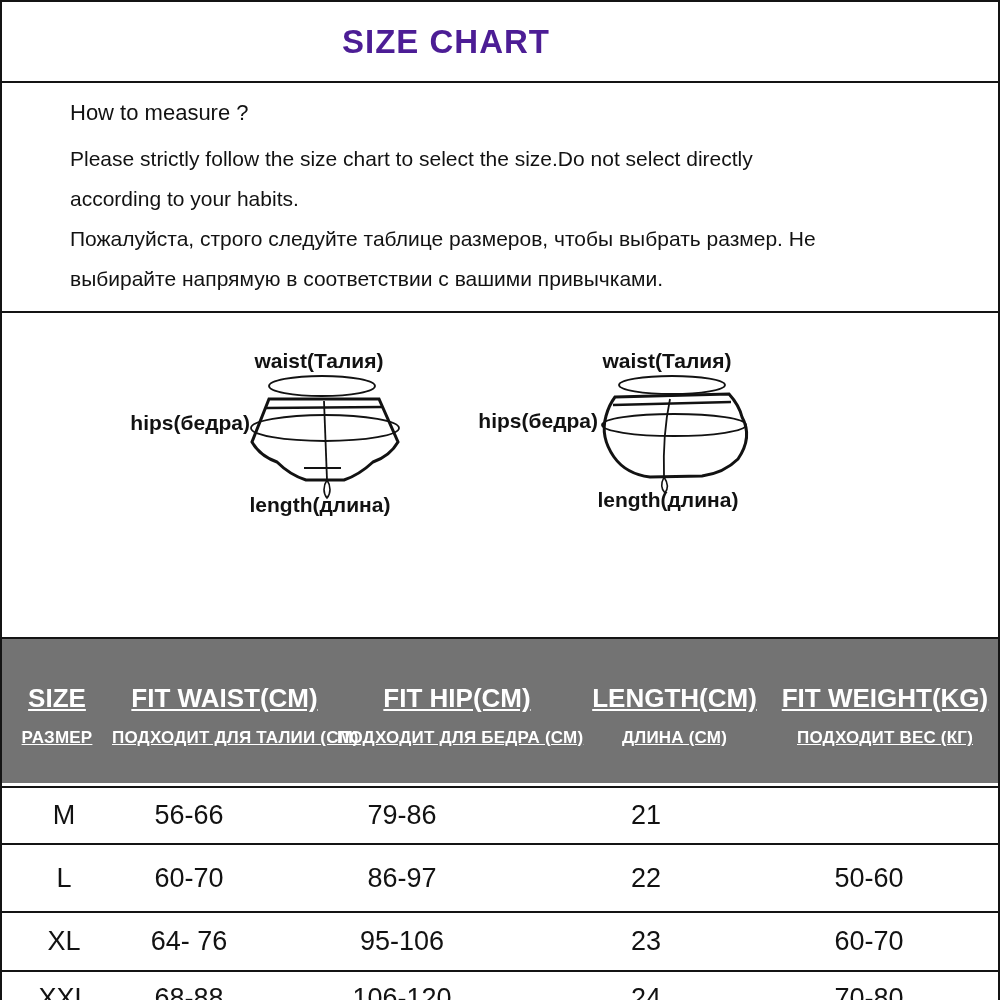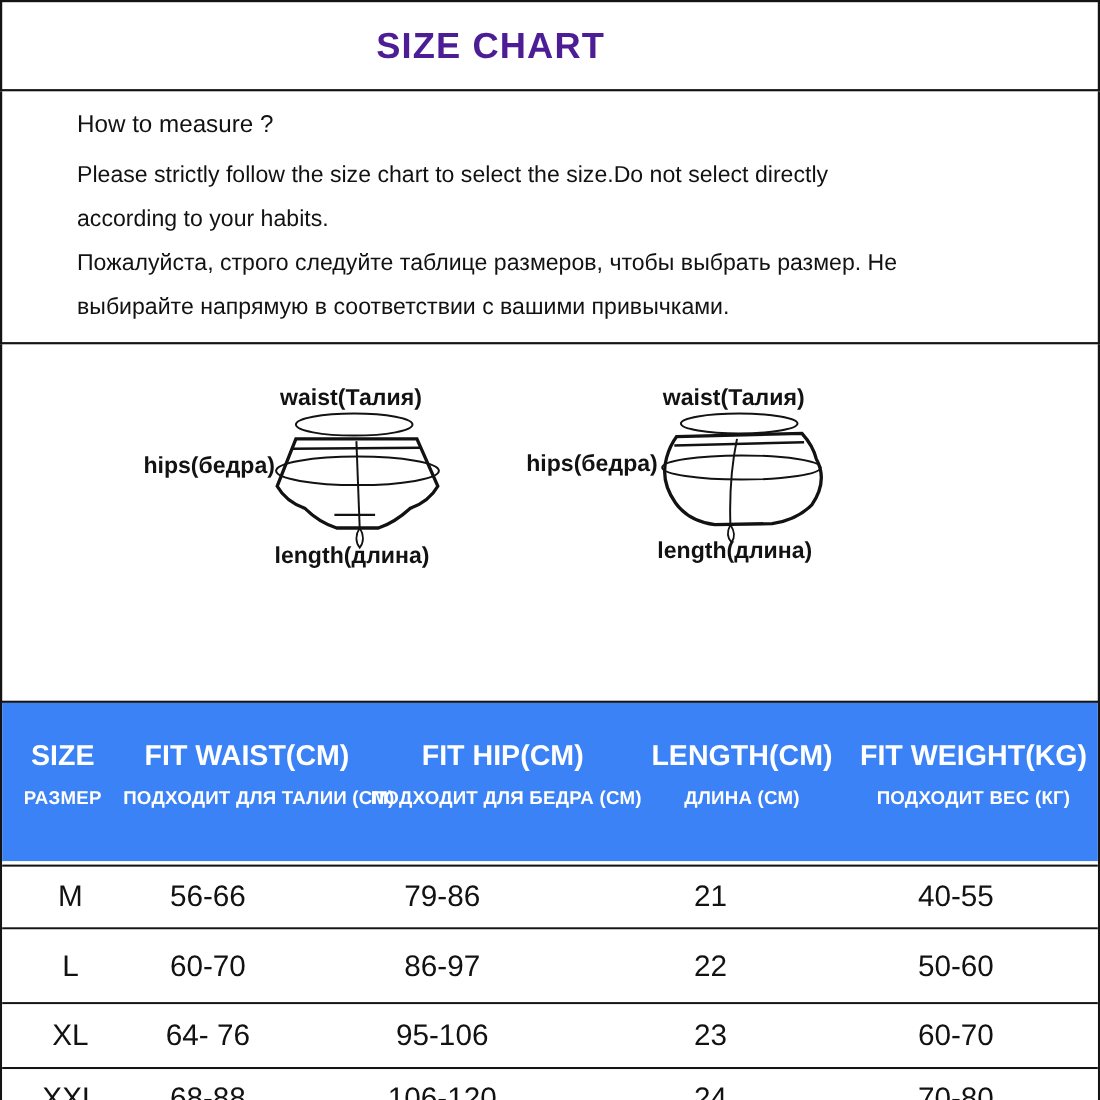--- a/index.html
+++ b/index.html
@@ -32,22 +32,23 @@
     height:326px; border:2px solid #141414; border-top:none;
     overflow:hidden;
   }
   .box-diagrams svg { display:block; }
   .diag-label { font-size:21px; font-weight:bold; fill:#121212; }
 
   
   .table-section { border-left:2px solid #141414; border-right:2px solid #141414; }
 
   .thead {
-    height:144px; background:#3b82f6; color:#ffffff;
-    padding-top:32px;
+    height:144px; background:#737373; color:#ffffff;
+    padding-top:44px;
+    text-decoration:underline;
   }
   .hrow-en, .hrow-ru {
     display:grid; grid-template-columns:110px 225px 240px 195px 226px;
   }
   .hrow-en { font-size:26px; font-weight:bold; }
   .hrow-ru { font-size:17px; font-weight:bold; margin-top:14px; letter-spacing:0.2px; }
   .hcell { text-align:center; white-space:nowrap; }
 
   .gap-row { height:5px; border-bottom:2px solid #141414; background:#fff; }
 
@@ -131,21 +132,20 @@
       </div>
     </div>
 
     <div class="gap-row"></div>
 
     <div class="data-row row-m">
       <div class="dcell">M</div>
       <div class="dcell">56-66</div>
       <div class="dcell">79-86</div>
       <div class="dcell">21</div>
-      <div class="dcell">40-55</div>
     </div>
 
     <div class="data-row row-l">
       <div class="dcell">L</div>
       <div class="dcell">60-70</div>
       <div class="dcell">86-97</div>
       <div class="dcell">22</div>
       <div class="dcell">50-60</div>
     </div>
 

